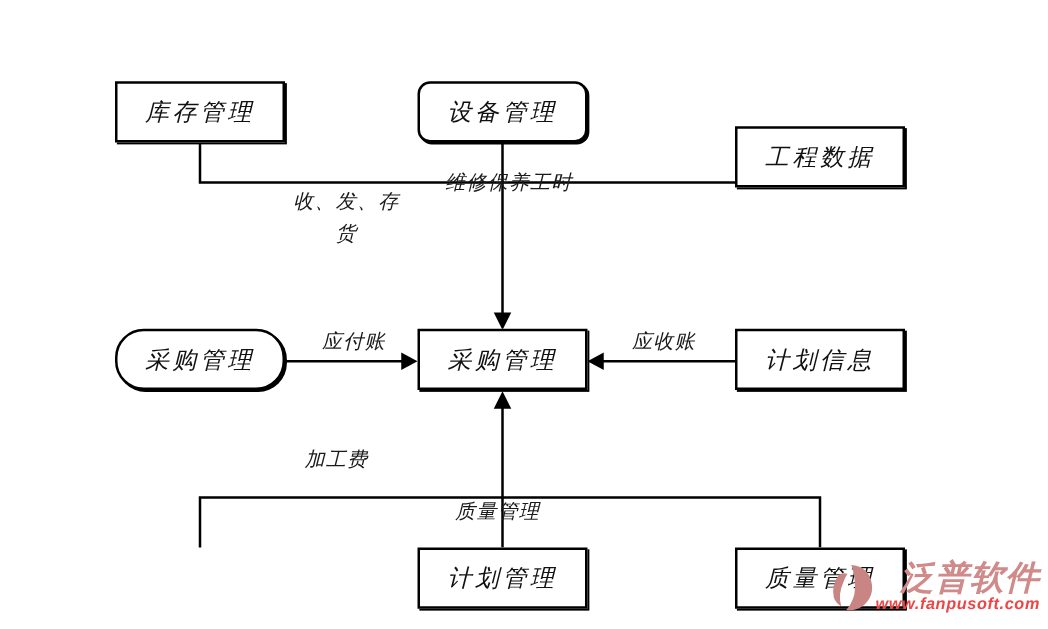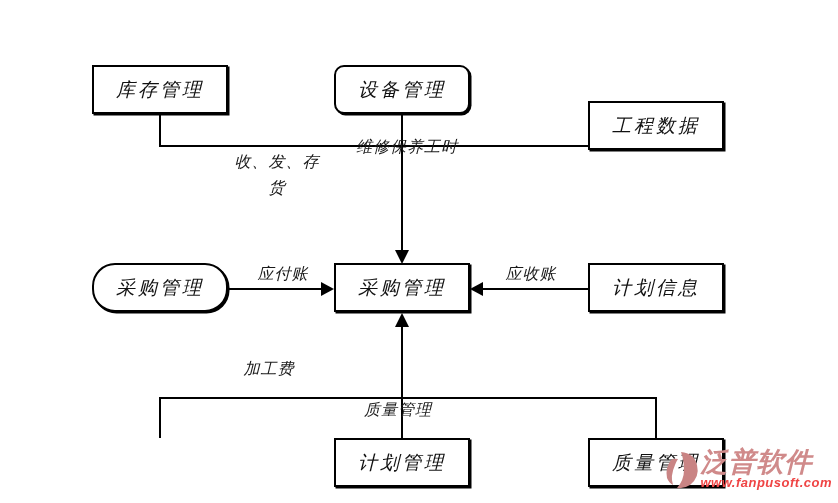--- a/index.html
+++ b/index.html
@@ -46,21 +46,21 @@
   .lbl-accounts-payable   { left: 251px; top: 261px; width: 64px; }
   .lbl-accounts-receivable{ left: 499px; top: 261px; width: 64px; text-align: center; }
   .lbl-processing-fee     { left: 237px; top: 356px; width: 64px; }
   .lbl-quality-cost       { left: 498px; top: 356px; width: 82px; }
   .lbl-plan-info          { left: 356px; top: 397px; width: 84px; }
   .watermark {
     position: absolute; right: 6px; bottom: 6px;
     display: flex; align-items: flex-start;
     z-index: 4;
   }
-  .watermark .wm-text { display: flex; flex-direction: column; }
+  .watermark .wm-text { display: flex; flex-direction: column; align-items: flex-end; }
   .wm-brand {
     font-size: 27px; font-weight: bold; line-height: 28px;
     letter-spacing: 1px;
   }
   .wm-url {
     font-size: 13px; font-weight: bold; line-height: 14px;
     letter-spacing: 0.5px;
     font-family: "Liberation Sans", "DejaVu Sans", sans-serif;
   }
 </style>

